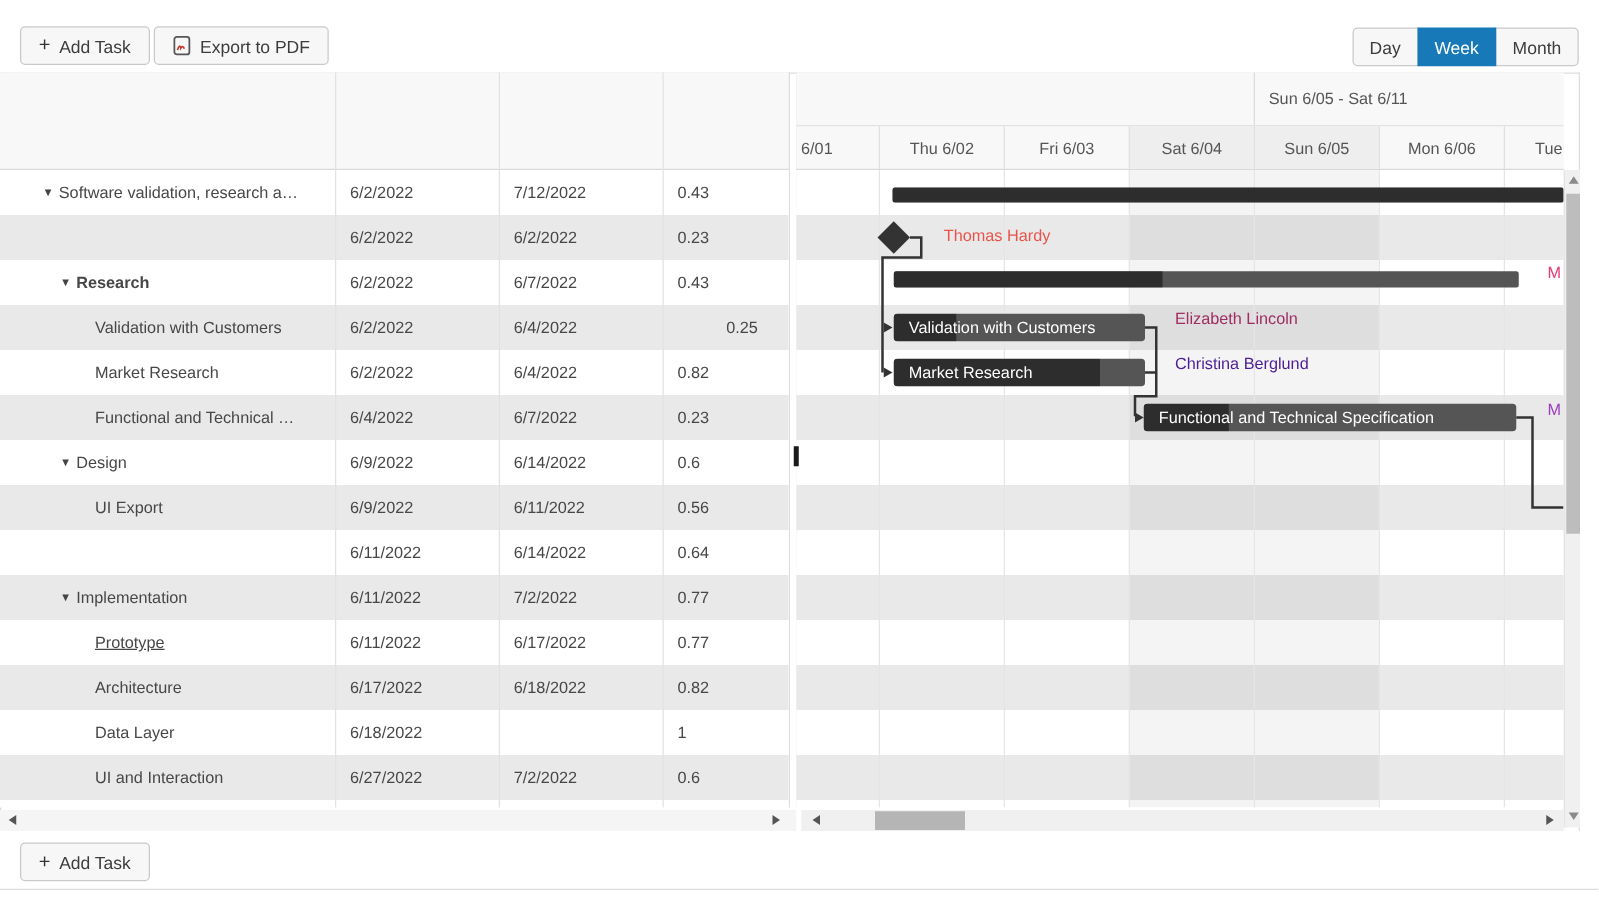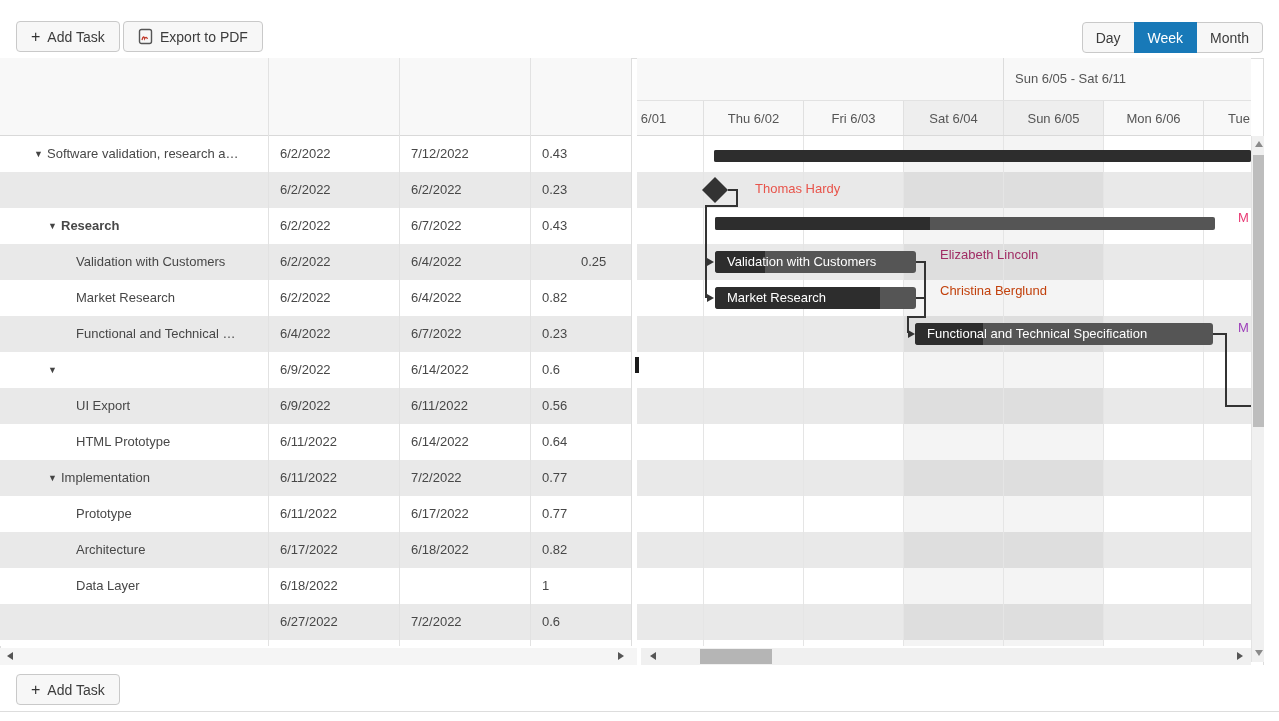--- a/index.html
+++ b/index.html
@@ -157,61 +157,62 @@
         <div class="g-cell" style="left: 542px; width: 85px;">0.82</div>
       </div>
       <div class="g-row shade" style="top: 180px;">
         <div class="g-cell" style="left: 76px; width: 192px;">Functional and Technical …</div>
         <div class="g-cell" style="left: 280px; width: 118px;">6/4/2022</div>
         <div class="g-cell" style="left: 411px; width: 118px;">6/7/2022</div>
         <div class="g-cell" style="left: 542px; width: 85px;">0.23</div>
       </div>
       <div class="g-row" style="top: 216px;">
         <div class="expander" style="left: 48px;">▼</div>
+        <div class="g-cell" style="left: 61px; width: 207px;">Design</div>
         <div class="g-cell" style="left: 280px; width: 118px;">6/9/2022</div>
         <div class="g-cell" style="left: 411px; width: 118px;">6/14/2022</div>
         <div class="g-cell" style="left: 542px; width: 85px;">0.6</div>
       </div>
       <div class="g-row shade" style="top: 252px;">
         <div class="g-cell" style="left: 76px; width: 192px;">UI Export</div>
         <div class="g-cell" style="left: 280px; width: 118px;">6/9/2022</div>
         <div class="g-cell" style="left: 411px; width: 118px;">6/11/2022</div>
         <div class="g-cell" style="left: 542px; width: 85px;">0.56</div>
       </div>
       <div class="g-row" style="top: 288px;">
-        <div class="g-cell" style="left: 76px; width: 192px;">HTML Prototype</div>
         <div class="g-cell" style="left: 280px; width: 118px;">6/11/2022</div>
         <div class="g-cell" style="left: 411px; width: 118px;">6/14/2022</div>
         <div class="g-cell" style="left: 542px; width: 85px;">0.64</div>
       </div>
       <div class="g-row shade" style="top: 324px;">
         <div class="expander" style="left: 48px;">▼</div>
         <div class="g-cell" style="left: 61px; width: 207px;">Implementation</div>
         <div class="g-cell" style="left: 280px; width: 118px;">6/11/2022</div>
         <div class="g-cell" style="left: 411px; width: 118px;">7/2/2022</div>
         <div class="g-cell" style="left: 542px; width: 85px;">0.77</div>
       </div>
       <div class="g-row" style="top: 360px;">
-        <div class="g-cell" style="left: 76px; width: 192px;">Prototype</div>
+        <div class="g-cell" style="left: 76px; width: 192px; text-decoration: underline;">Prototype</div>
         <div class="g-cell" style="left: 280px; width: 118px;">6/11/2022</div>
         <div class="g-cell" style="left: 411px; width: 118px;">6/17/2022</div>
         <div class="g-cell" style="left: 542px; width: 85px;">0.77</div>
       </div>
       <div class="g-row shade" style="top: 396px;">
         <div class="g-cell" style="left: 76px; width: 192px;">Architecture</div>
         <div class="g-cell" style="left: 280px; width: 118px;">6/17/2022</div>
         <div class="g-cell" style="left: 411px; width: 118px;">6/18/2022</div>
         <div class="g-cell" style="left: 542px; width: 85px;">0.82</div>
       </div>
       <div class="g-row" style="top: 432px;">
         <div class="g-cell" style="left: 76px; width: 192px;">Data Layer</div>
         <div class="g-cell" style="left: 280px; width: 118px;">6/18/2022</div>
         <div class="g-cell" style="left: 542px; width: 85px;">1</div>
       </div>
       <div class="g-row shade" style="top: 468px;">
+        <div class="g-cell" style="left: 76px; width: 192px;">UI and Interaction</div>
         <div class="g-cell" style="left: 280px; width: 118px;">6/27/2022</div>
         <div class="g-cell" style="left: 411px; width: 118px;">7/2/2022</div>
         <div class="g-cell" style="left: 542px; width: 85px;">0.6</div>
       </div>
       <div class="g-row" style="top: 504px;"></div>
     </div>
 
   <div class="chart-body">
       <div class="band" style="top: 0px;"></div>
       <div class="band shade" style="top: 36px;"></div>
@@ -249,21 +250,21 @@
         <div class="progress" style="width: 165px; background: rgb(45, 45, 45);"></div>
         <span class="bar-text">Market Research</span>
       </div>
       <div class="bar" style="left: 278px; top: 187px; width: 298px; height: 22px; background: rgb(85, 85, 85);">
         <div class="progress" style="width: 68px; background: rgb(45, 45, 45);"></div>
         <span class="bar-text">Functional and Technical Specification</span>
       </div>
       <div class="chart-label" style="left: 118px; top: 45px; color: rgb(232, 84, 75);">Thomas Hardy</div>
       <div class="chart-label" style="left: 601px; top: 74px; color: rgb(232, 58, 116);">M</div>
       <div class="chart-label" style="left: 303px; top: 111px; color: rgb(160, 44, 100);">Elizabeth Lincoln</div>
-      <div class="chart-label" style="left: 303px; top: 147px; color: #c2410c;">Christina Berglund</div>
+      <div class="chart-label" style="left: 303px; top: 147px; color: #4c1d95;">Christina Berglund</div>
       <div class="chart-label" style="left: 601px; top: 184px; color: rgb(157, 63, 186);">M</div>
       <svg class="links" width="614" height="510">
         <path d="M91,54 L100,54 L100,70 L69,70 L69,162" fill="none" stroke="#333333" stroke-width="2"></path>
         <path d="M279,126 L288,126 L288,181 L271,181 L271,197" fill="none" stroke="#333333" stroke-width="2"></path>
         <path d="M279,162 L288,162" fill="none" stroke="#333333" stroke-width="2"></path>
         <path d="M576,198 L589,198 L589,270 L614,270" fill="none" stroke="#333333" stroke-width="2"></path>
         <path d="M70,122 L77,126 L70,130 Z" fill="#333333"></path>
         <path d="M70,158 L77,162 L70,166 Z" fill="#333333"></path>
         <path d="M271,194 L278,198 L271,202 Z" fill="#333333"></path>
         <polygon points="78,41 91,54 78,67 65,54" fill="#333333" style="pointer-events: auto;"></polygon>

